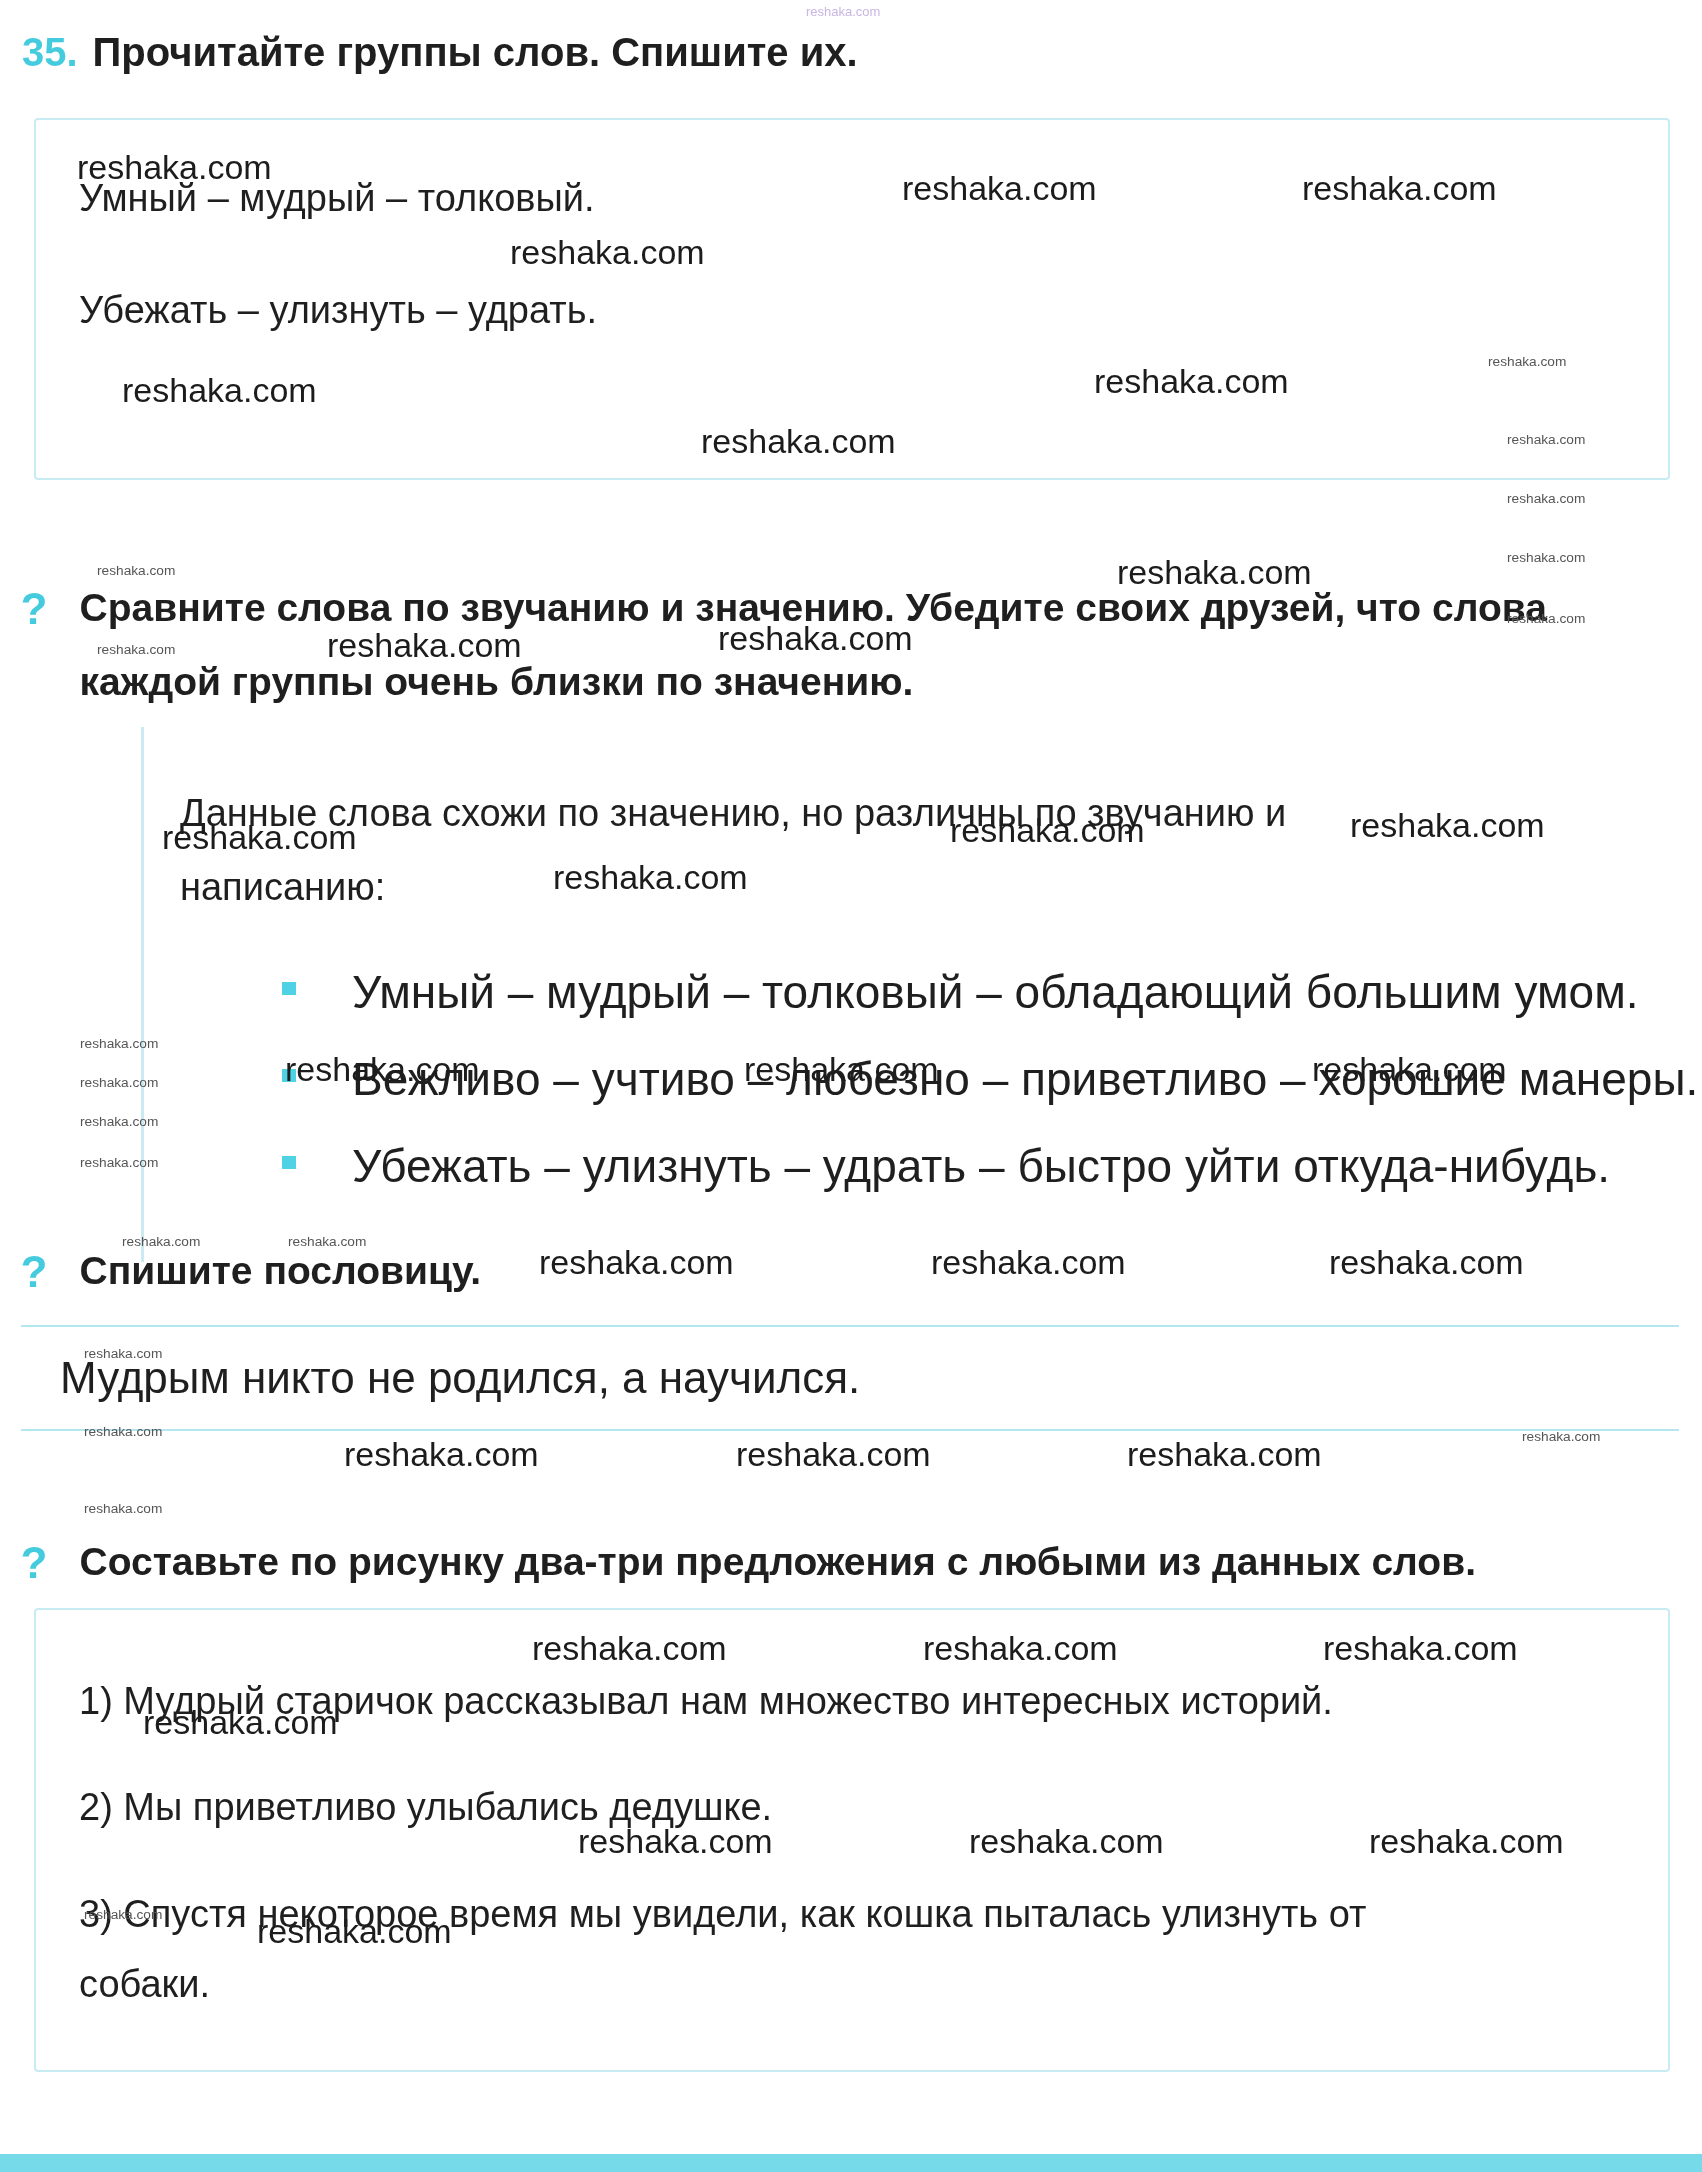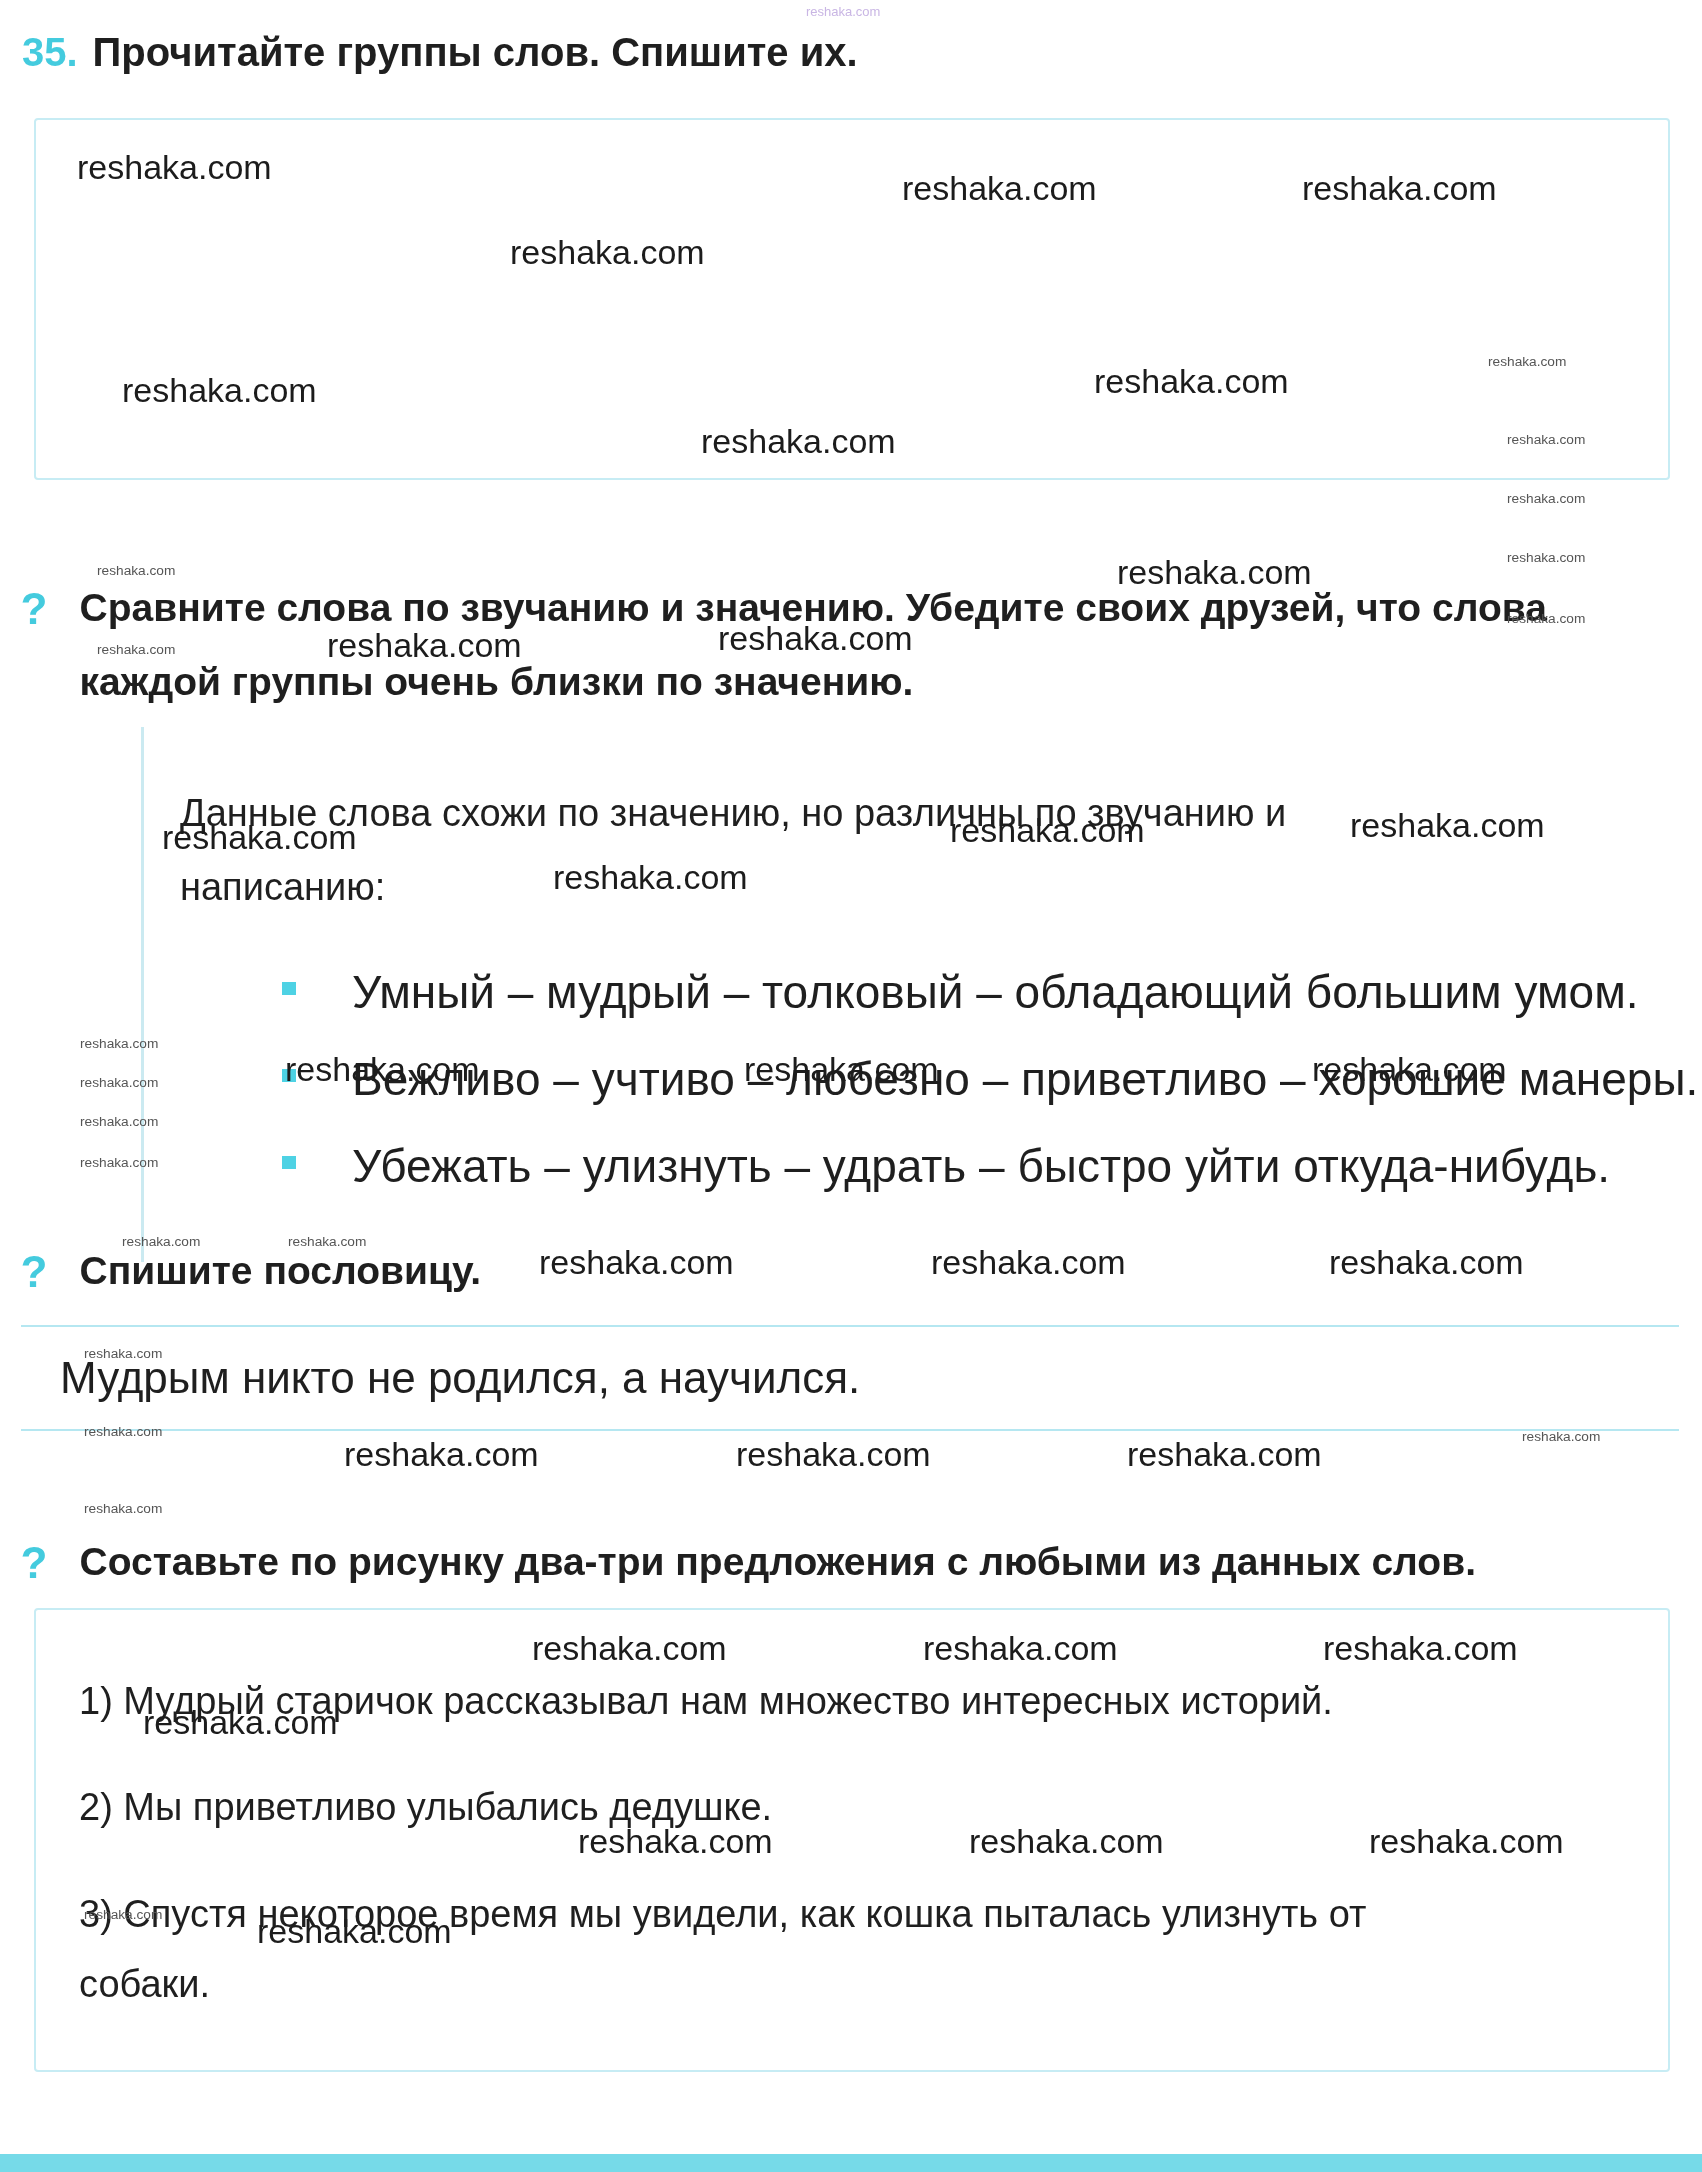--- a/index.html
+++ b/index.html
@@ -56,20 +56,22 @@
 </head>
 <body>
 
 <div class="page">
 
   <div class="exercise-header">
     <span class="exercise-number">35.</span><span>Прочитайте группы слов. Спишите их.</span>
   </div>
 
   <div class="box box1">
+    <p>Умный – мудрый – толковый.</p>
+    <p>Убежать – улизнуть – удрать.</p>
   </div>
 
   <div class="q q2">
     <span class="qmark">?</span>
     <span class="qtext">Сравните слова по звучанию и значению. Убедите своих друзей, что слова каждой группы очень близки по значению.</span>
   </div>
 
   <div class="answer-block">
     <p class="answer-intro">Данные слова схожи по значению, но различны по звучанию и написанию:</p>
     <ul class="answer-bullets">

